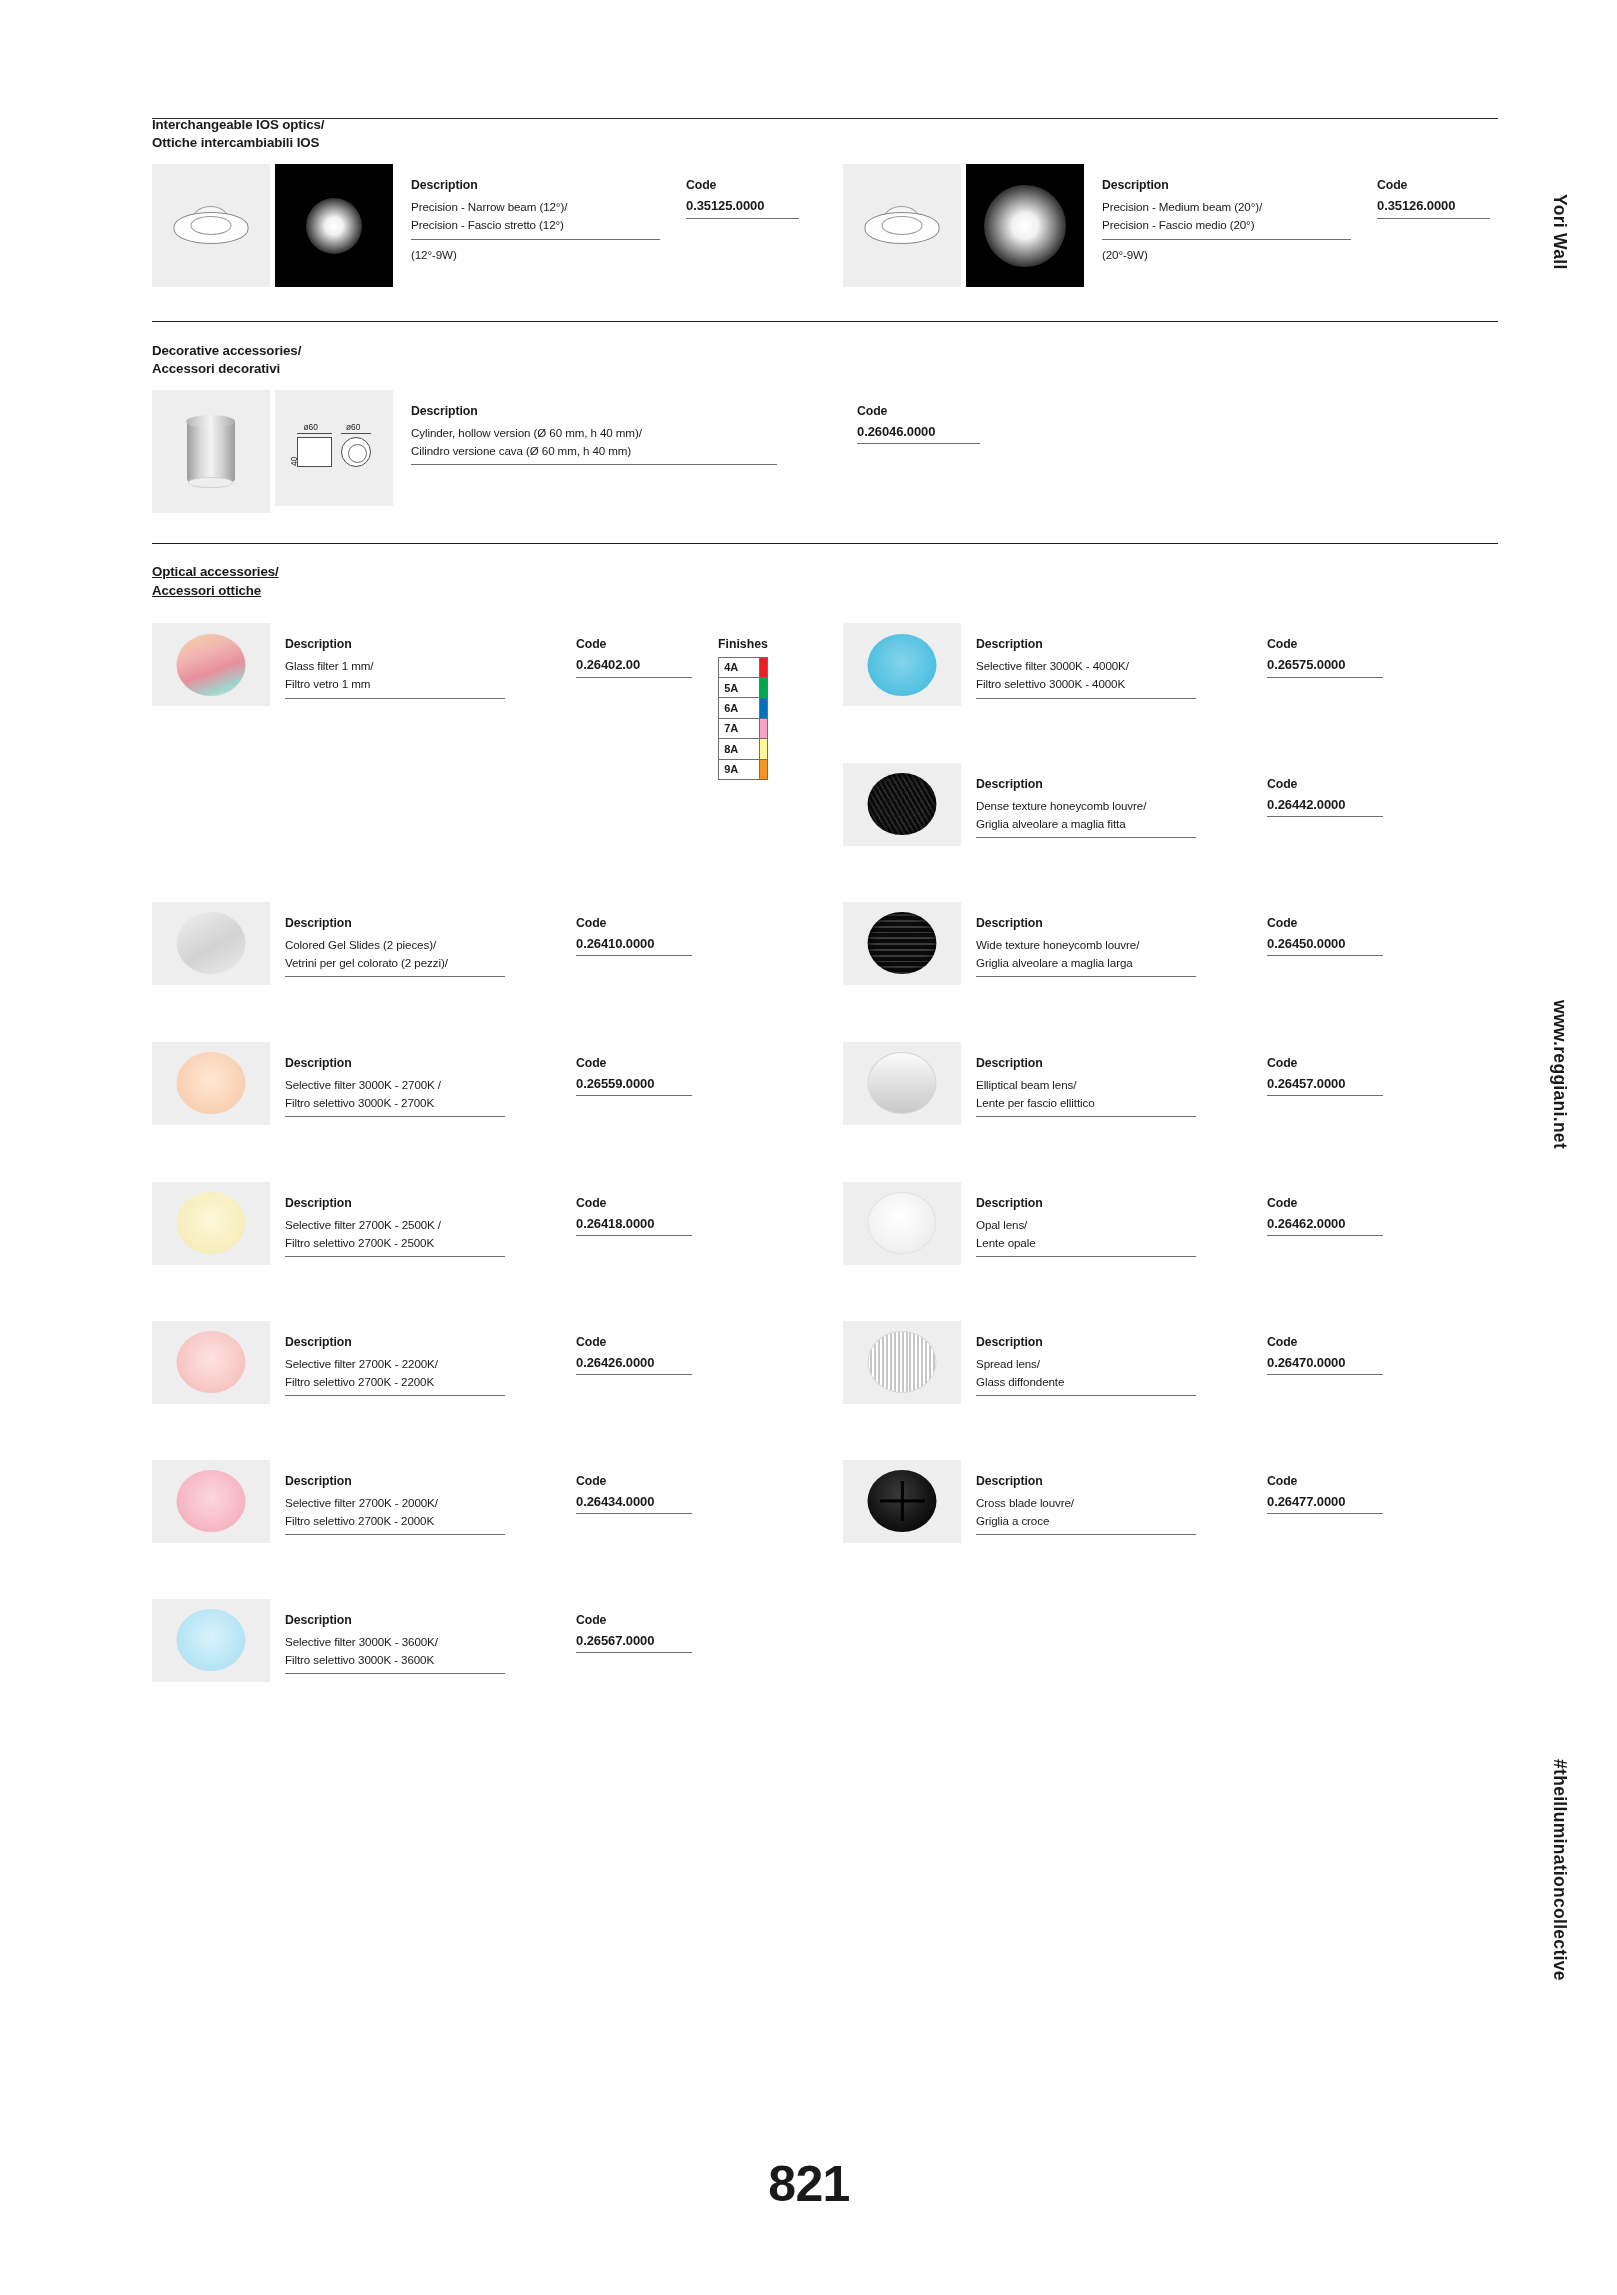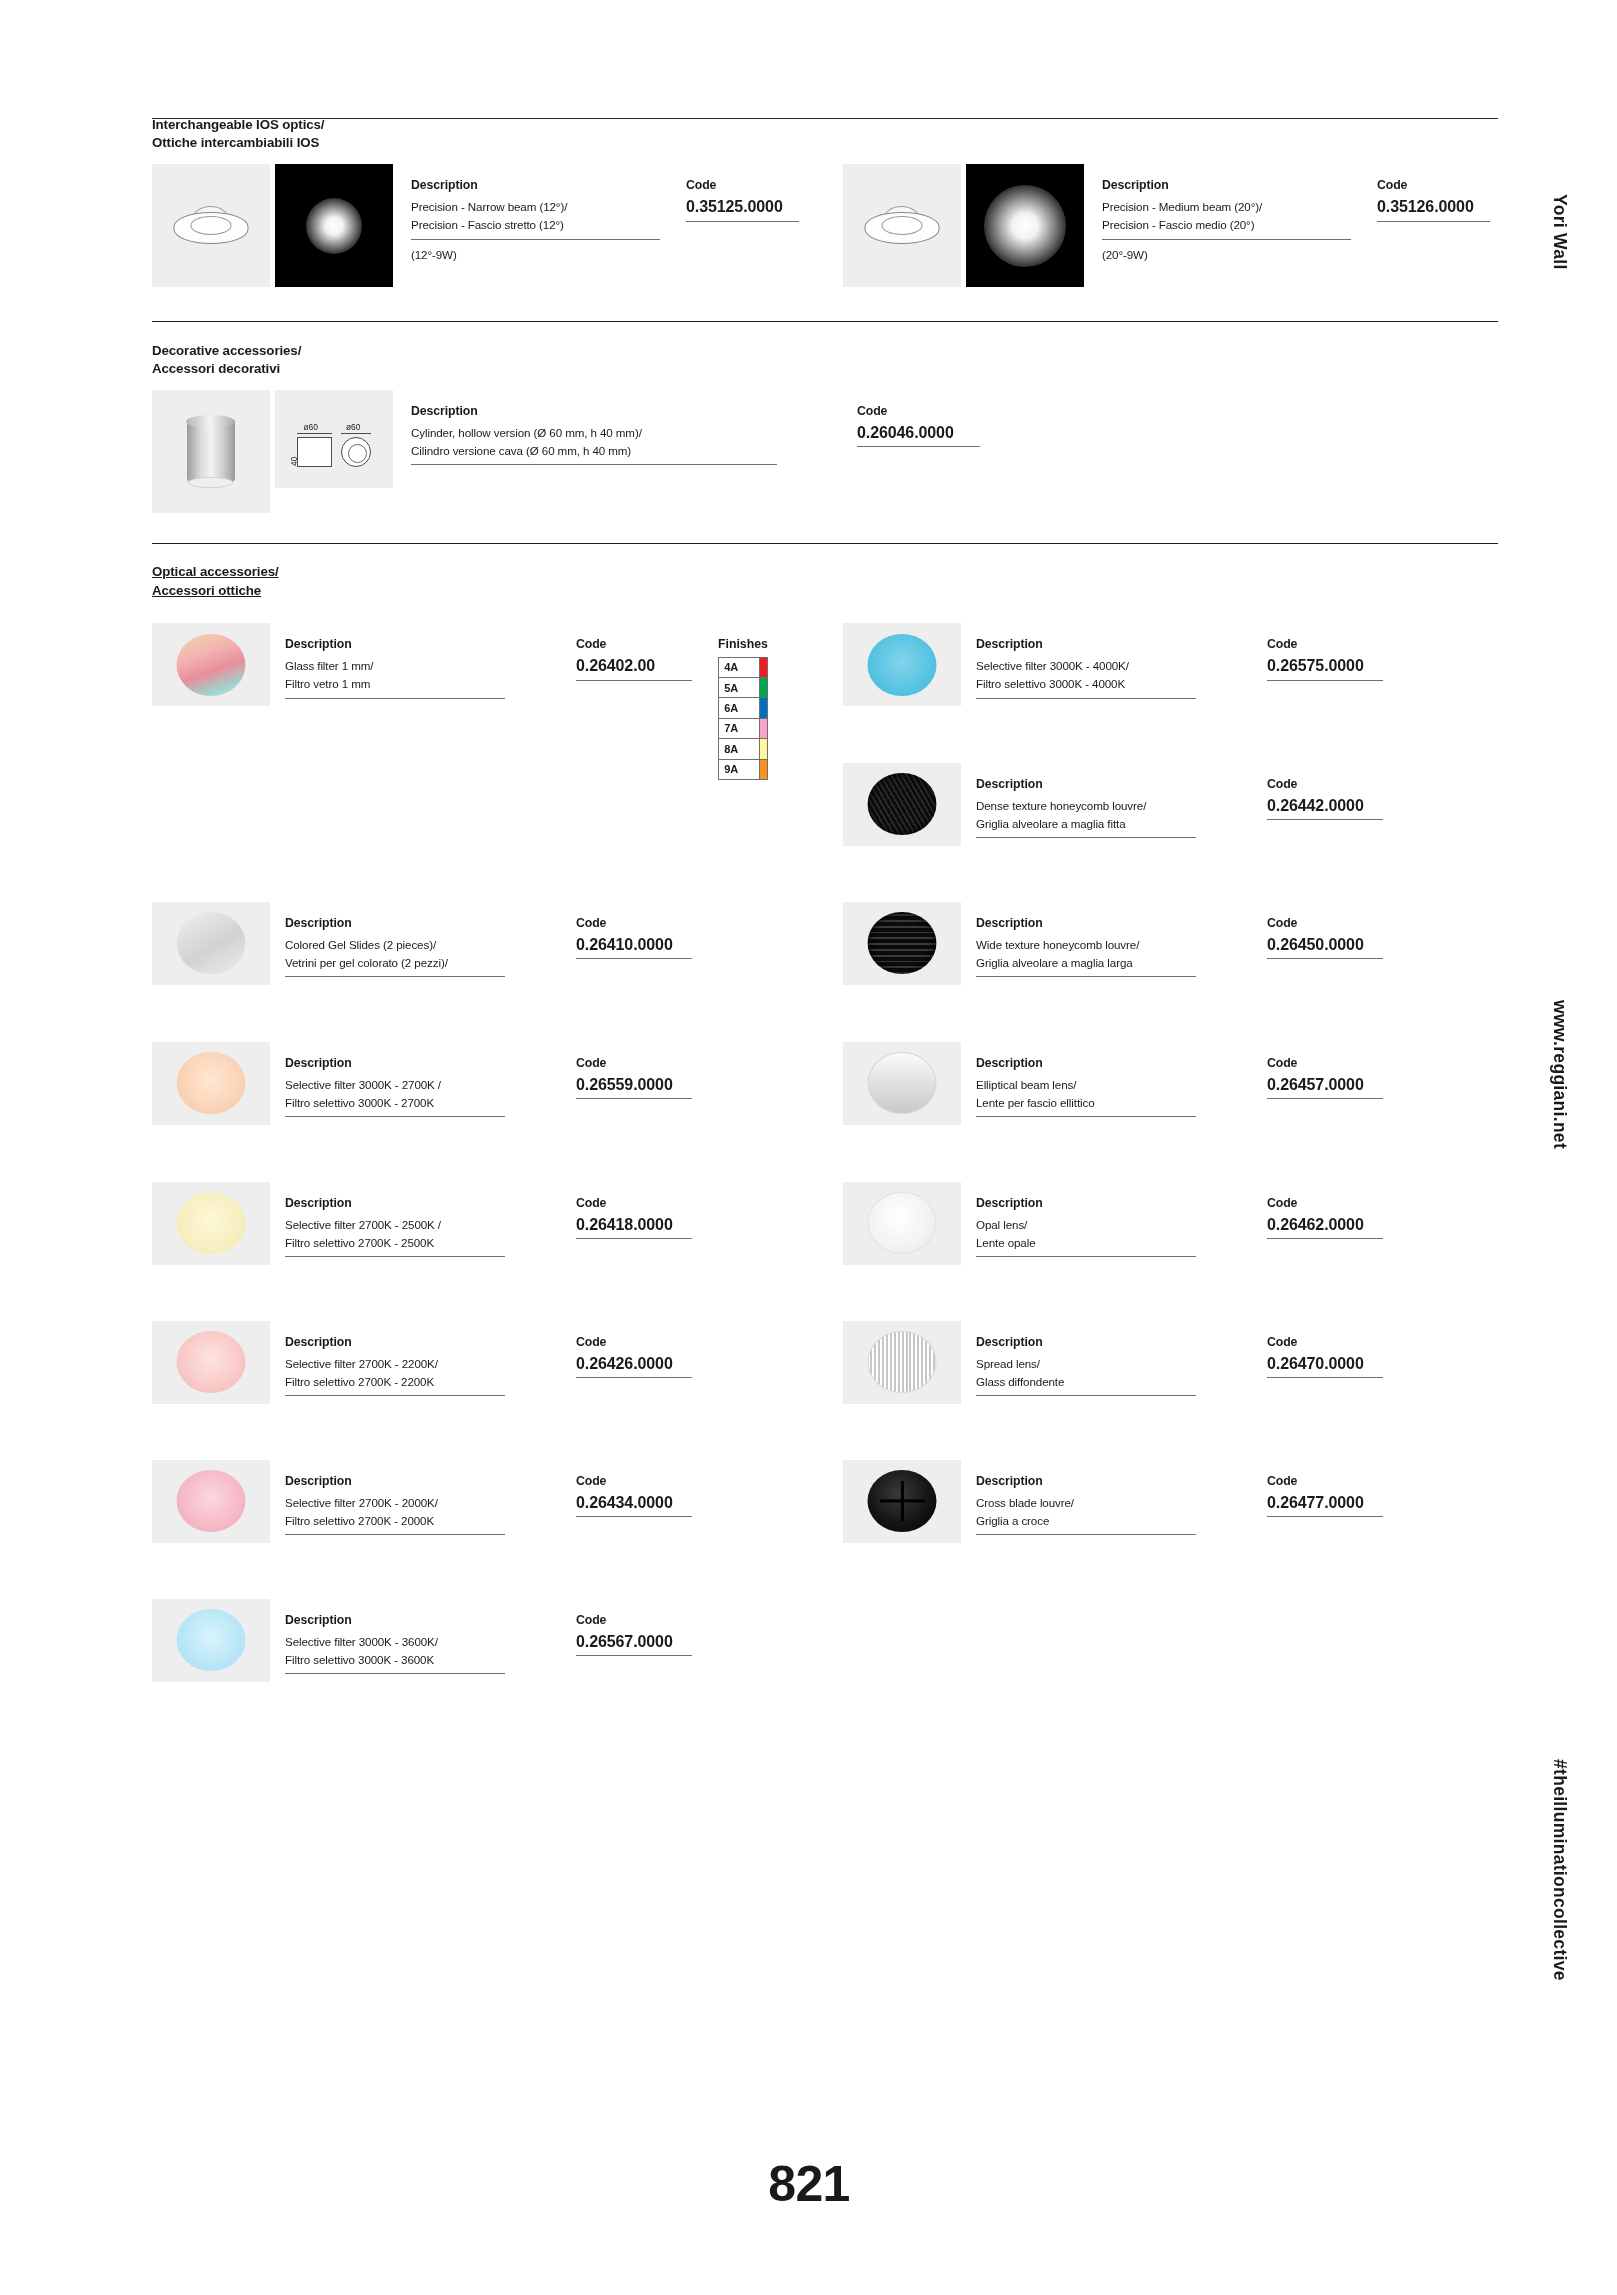--- a/index.html
+++ b/index.html
@@ -85,21 +85,21 @@
     letter-spacing: -0.1px;
   }
   .val {
     font-size: 11.6px;
     line-height: 1.55;
     letter-spacing: -0.1px;
     padding-bottom: 4.5px;
   }
   .underline { border-bottom: 0.9px solid #6f6f6f; }
   .code-val {
-    font-size: 16px;
+    font-size: 13px;
     font-weight: bold;
     letter-spacing: -0.1px;
     padding-bottom: 4.5px;
   }
 
   
   .ios-row { position: relative; height: 126px; margin-bottom: 13px; }
   .ios-item { position: absolute; top: 0; }
   .ios-prod {
     width: 118px; height: 123px; background: #eeeeee;
@@ -152,21 +152,21 @@
     position: absolute; left: -0.6px; top: -5.8px; width: 49px; height: 13px;
     background: linear-gradient(90deg,#b5b5b5,#f4f4f4,#aaaaaa);
     border-radius: 50%;
   }
   .cyl-bottom {
     position: absolute; left: 1.3px; bottom: -5.2px; width: 45px; height: 11px;
     background: #efefef; border-radius: 50%; border: 0.6px solid #cfcfcf;
   }
 
   
-  .tech { width: 118px; height: 98px; background: #eeeeee; position: relative; }
+  .tech { width: 118px; height: 116px; background: #eeeeee; position: relative; }
   .tech-dim-top { position: absolute; font-size: 8.4px; color: #222; }
   .tech-side { position: absolute; font-size: 8.4px; color: #222; transform: rotate(-90deg); transform-origin: left top; }
   .tech-rect {
     position: absolute; left: 22px; top: 47px; width: 35px; height: 30px;
     border: 0.9px solid #4d4d4d; background: #ffffff;
   }
   .tech-circle {
     position: absolute; left: 66px; top: 47px; width: 30px; height: 30px;
     border: 0.9px solid #4d4d4d; border-radius: 50%; background: #ffffff;
   }

